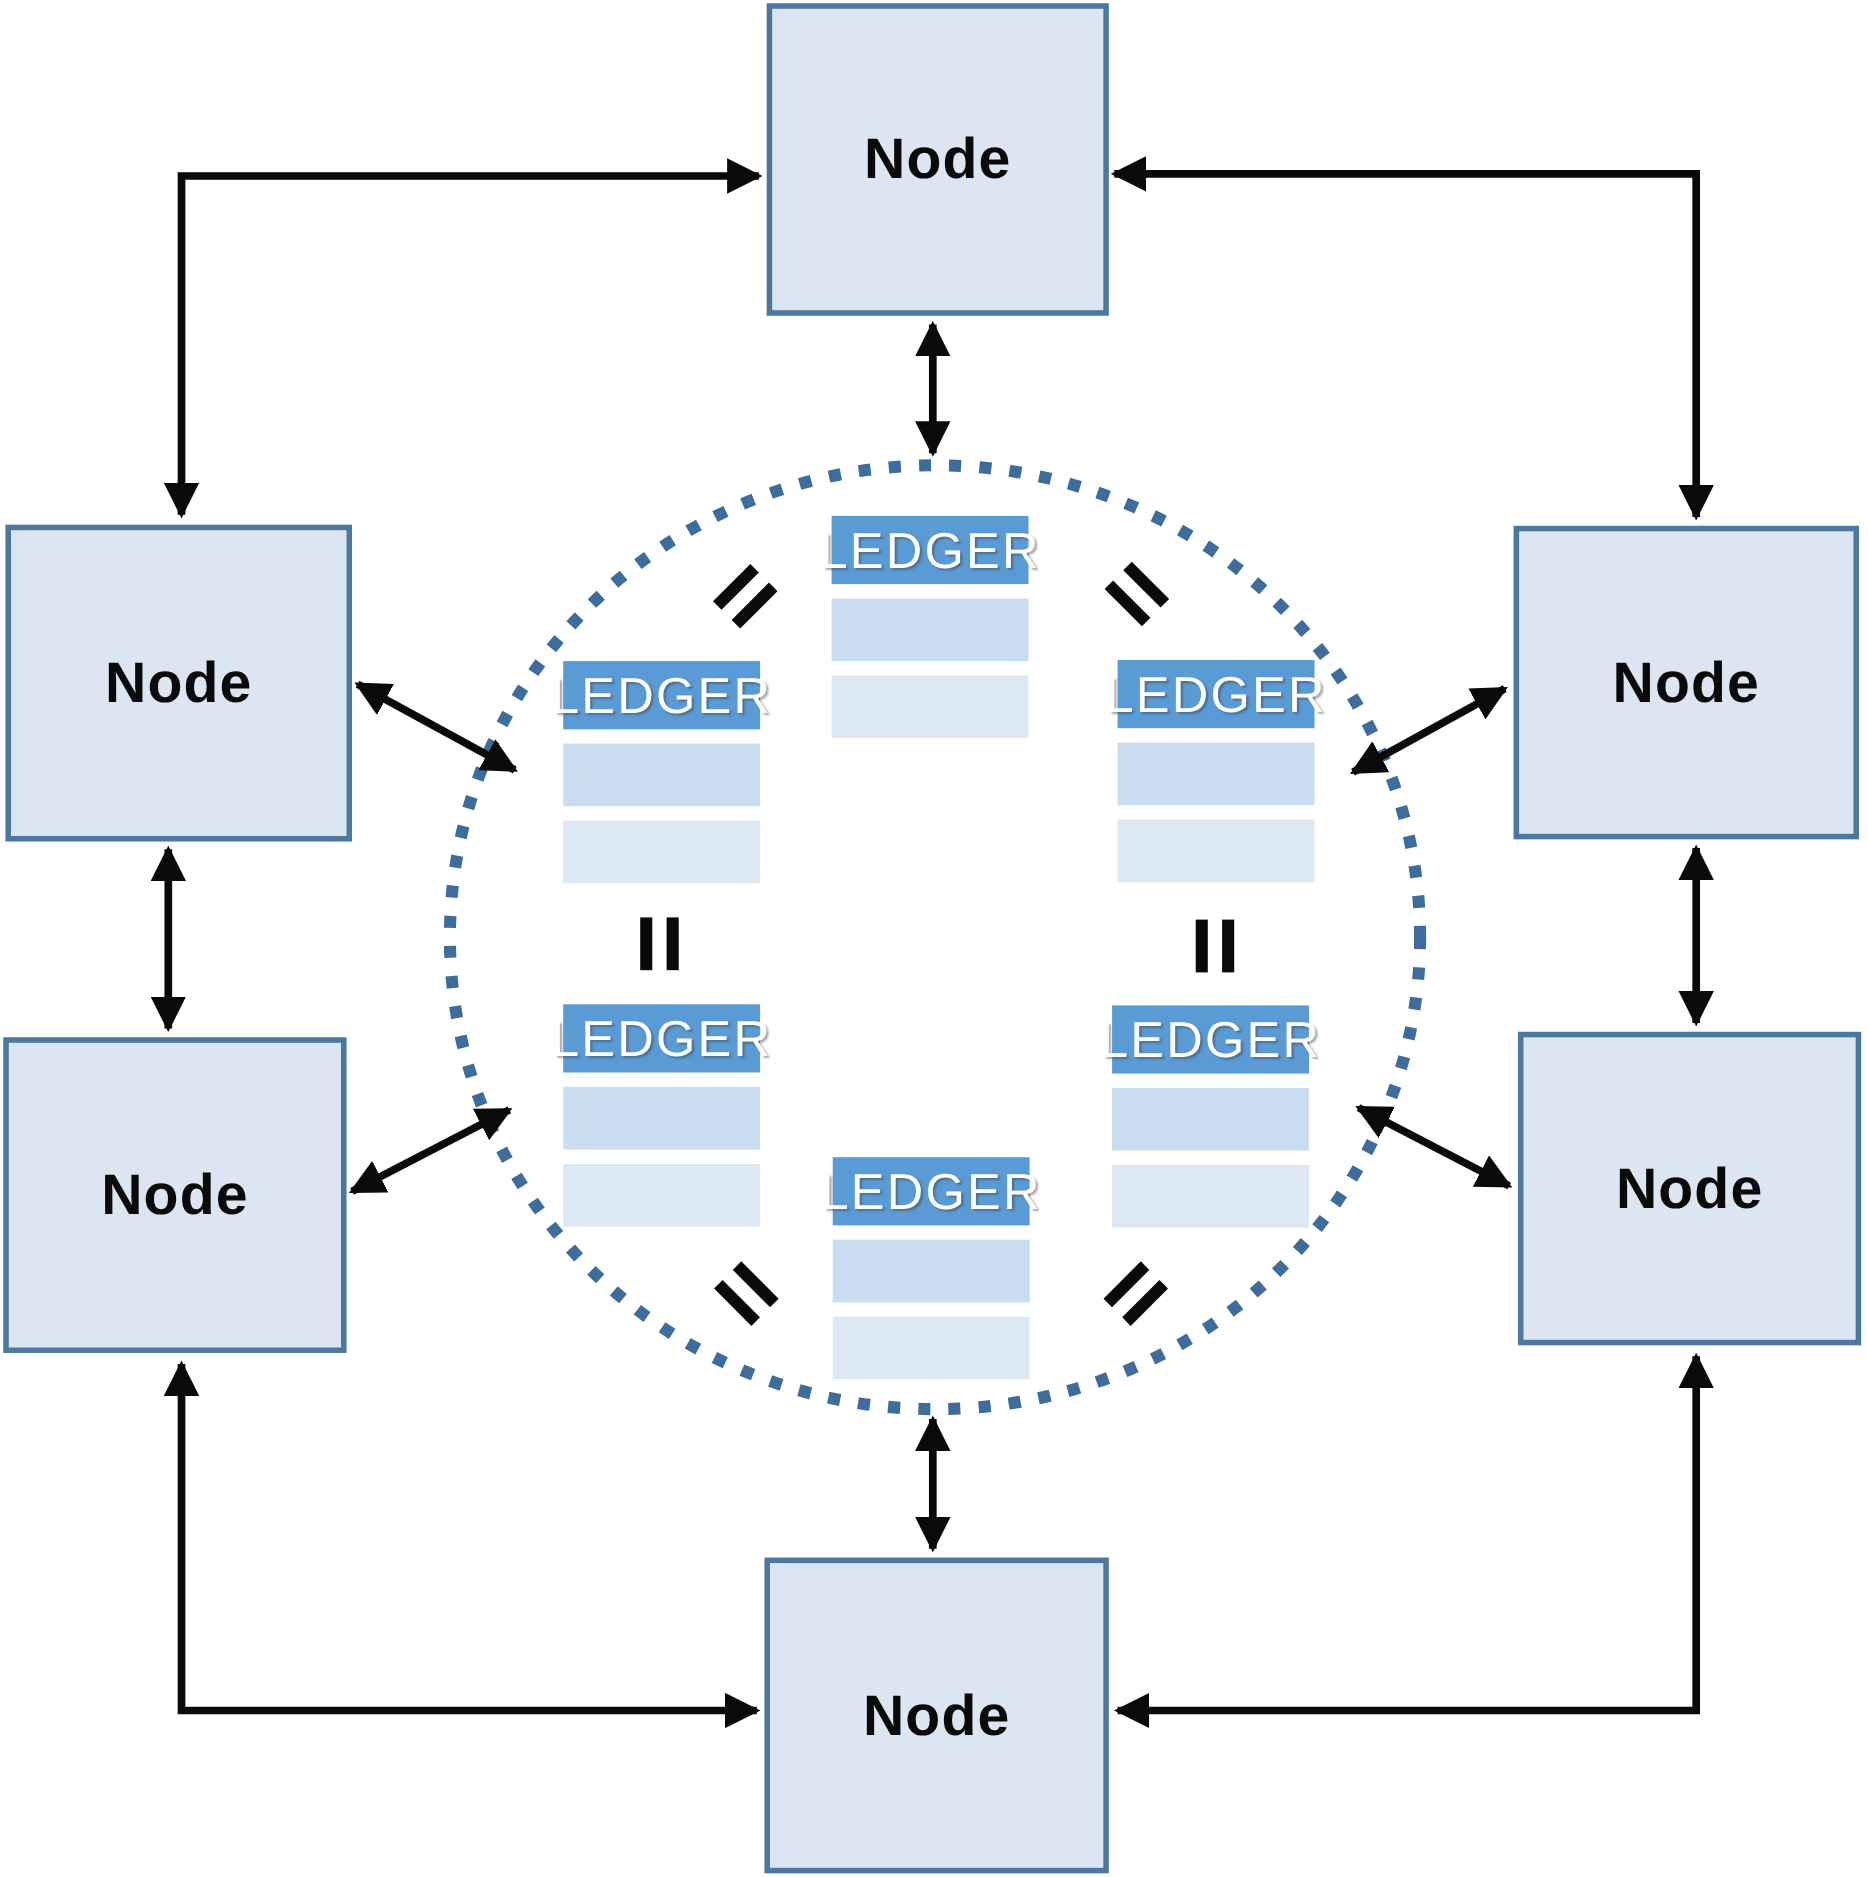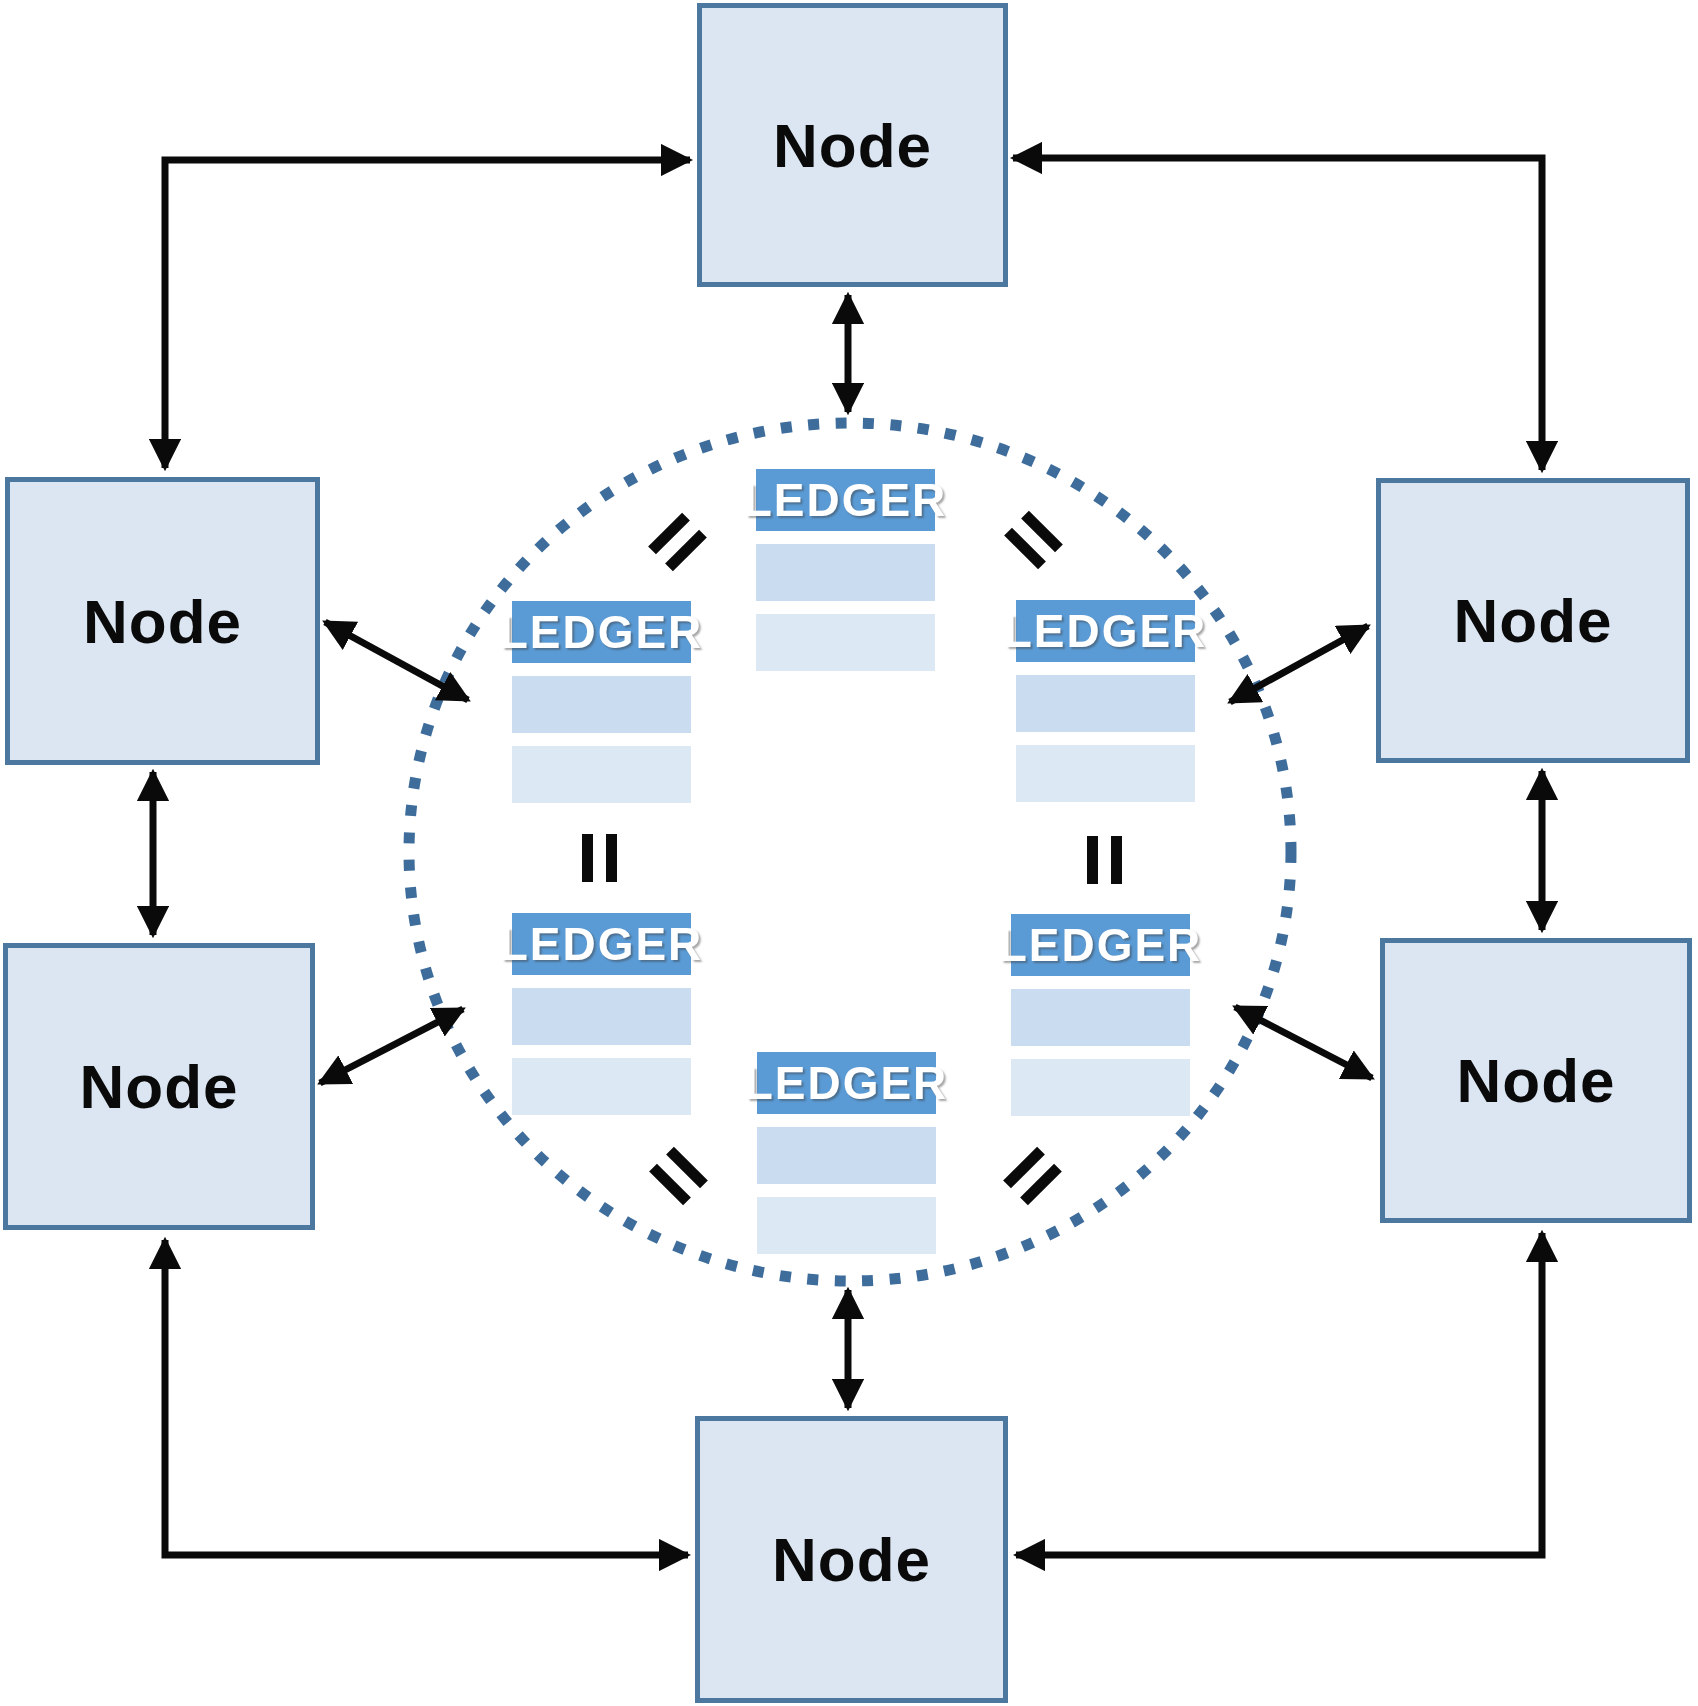--- a/index.html
+++ b/index.html
@@ -10,26 +10,26 @@
     font-family:"Liberation Sans", sans-serif;
     overflow:hidden;
   }
   #wires{position:absolute;left:0;top:0;width:1698px;height:1706px;}
 
   .node{
     position:absolute;
     background:#dce6f3;
     border:5px solid #4c779e;
     display:flex;align-items:center;justify-content:center;
-    font-size:62px;font-weight:bold;color:#0a0a0a;
+    font-size:52px;font-weight:bold;color:#0a0a0a;
     box-sizing:border-box;
     letter-spacing:1px;
   }
 
-  .ledger{position:absolute;width:179px;font-weight:bold;}
+  .ledger{position:absolute;width:179px;}
   .ledger-header{
     width:179px;height:62px;
     background:#5b9bd5;
     color:#ffffff;
     font-size:46px;
     display:flex;align-items:center;justify-content:center;
     letter-spacing:2px;
     text-shadow:2px 2px 2px rgba(60,60,60,0.45);
   }
   .ledger-row{width:179px;height:57px;margin-top:13px;}

